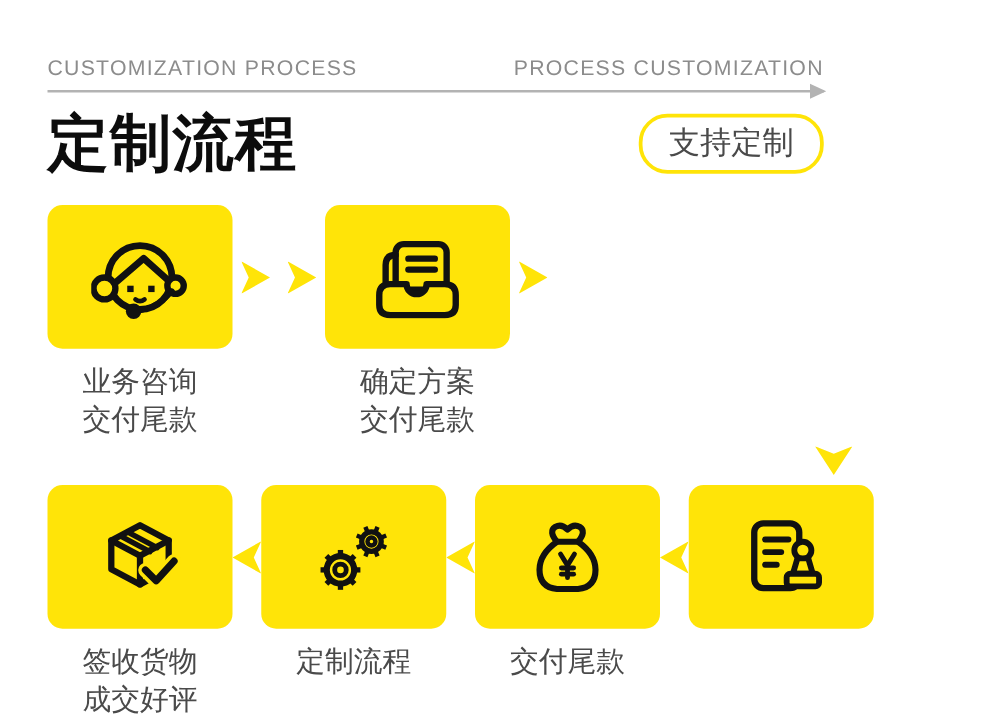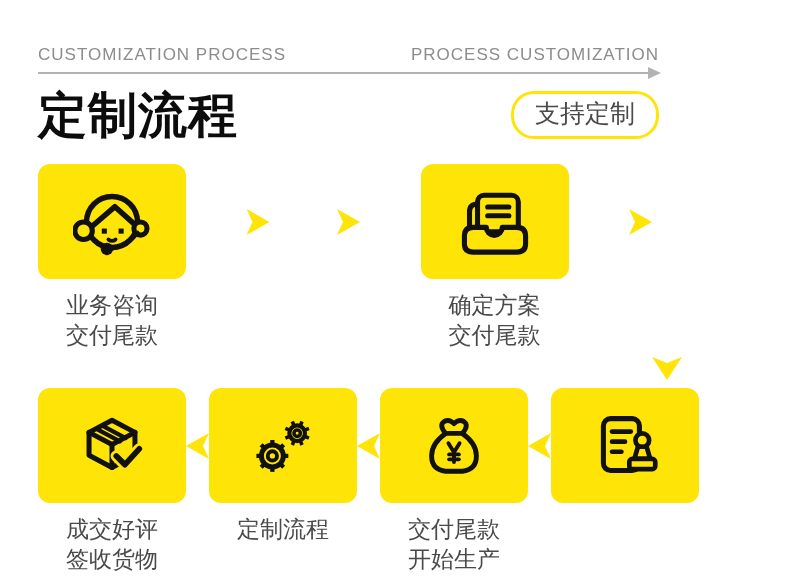--- a/index.html
+++ b/index.html
@@ -17,21 +17,21 @@
   .top-row{display:flex;justify-content:space-between;align-items:baseline;
     font-size:17px;letter-spacing:1px;color:var(--header-gray);font-weight:400;}
   .divider{margin-top:7px;height:2px;background:var(--line-gray);position:relative;}
   .divider-arrow{position:absolute;right:-2px;top:-5px;width:0;height:0;
     border-left:13px solid var(--line-gray);border-top:6px solid transparent;border-bottom:6px solid transparent;}
   .title-row{display:flex;justify-content:space-between;align-items:center;margin-top:15px;}
   .page-title{font-size:49px;line-height:52px;font-weight:900;color:var(--title-black);letter-spacing:1px;}
   .badge{border:3px solid var(--yellow);border-radius:23px;padding:3px 21px 6px 21px;
     font-size:25px;color:var(--label-gray);background:#fff;}
   .flow{padding:0 43px 0 38px;margin-top:23px;}
-  .row{display:flex;justify-content:space-between;}
+  .row{display:flex;justify-content:flex-start;}
   .unit{width:148px;}
   .card{width:148px;height:115px;background:var(--yellow);border-radius:12px;
     display:flex;align-items:center;justify-content:center;}
   .labels{margin-top:11px;text-align:center;font-size:23px;line-height:30px;color:var(--label-gray);}
   .gap{width:37px;display:flex;justify-content:center;}
   .arrow-right{width:23px;height:26px;background:var(--yellow);margin-top:45px;
     clip-path:polygon(0 0,100% 50%,0 100%,26% 50%);}
   .arrow-left{width:23px;height:26px;background:var(--yellow);margin-top:45px;
     clip-path:polygon(100% 0,0 50%,100% 100%,74% 50%);}
   .between{height:38px;position:relative;}
@@ -129,22 +129,22 @@
             <path class="st" d="M52 10 L84 27 L52 44 L20 27 Z" stroke-width="7"></path>
             <path class="st" d="M20 27 V59 L52 76 L84 59 V27" stroke-width="7"></path>
             <path class="st" d="M52 44 V76" stroke-width="7"></path>
             <path class="st" d="M39 18 L71 35" stroke-width="6"></path>
             <path class="st" d="M31 22.5 L63 39.5" stroke-width="6"></path>
             <path d="M58 60 L70 72 L90 50" fill="none" stroke="var(--yellow)" stroke-width="16" stroke-linecap="round" stroke-linejoin="round"></path>
             <path class="st" d="M58 60 L70 72 L90 50" stroke-width="8"></path>
           </svg>
         </div>
         <div class="labels">
+          <div>签收货物</div>
           <div>成交好评</div>
-          <div>签收货物</div>
         </div>
       </div>
 
       <div class="gap">
           <div class="arrow-left"></div>
         </div>
 
       <div class="unit">
         <div class="card">
           <svg width="72" height="68" viewBox="0 0 100 96">
@@ -188,21 +188,20 @@
           <svg width="70" height="68" viewBox="0 0 100 96">
             <path class="st" stroke-width="7" d="M38 30 Q28 18 36 13 Q43 9 50 16 Q57 9 64 13 Q72 18 62 30"></path>
             <path class="st" stroke-width="7" d="M38 30 H62 Q82 44 82 62 Q82 82 62 84 H38 Q18 82 18 62 Q18 44 38 30 Z"></path>
             <path class="st" d="M42 44 L50 57 M58 44 L50 57 M50 57 V71" stroke-width="5.5"></path>
             <path class="st" d="M43 60 H57" stroke-width="5.5"></path>
             <path class="st" d="M43 67 H57" stroke-width="5.5"></path>
           </svg>
         </div>
         <div class="labels">
           <div>交付尾款</div>
-          <div>开始生产</div>
         </div>
       </div>
 
       <div class="gap">
           <div class="arrow-left"></div>
         </div>
 
       <div class="unit">
         <div class="card">
           <svg width="72" height="70" viewBox="0 0 100 96">

